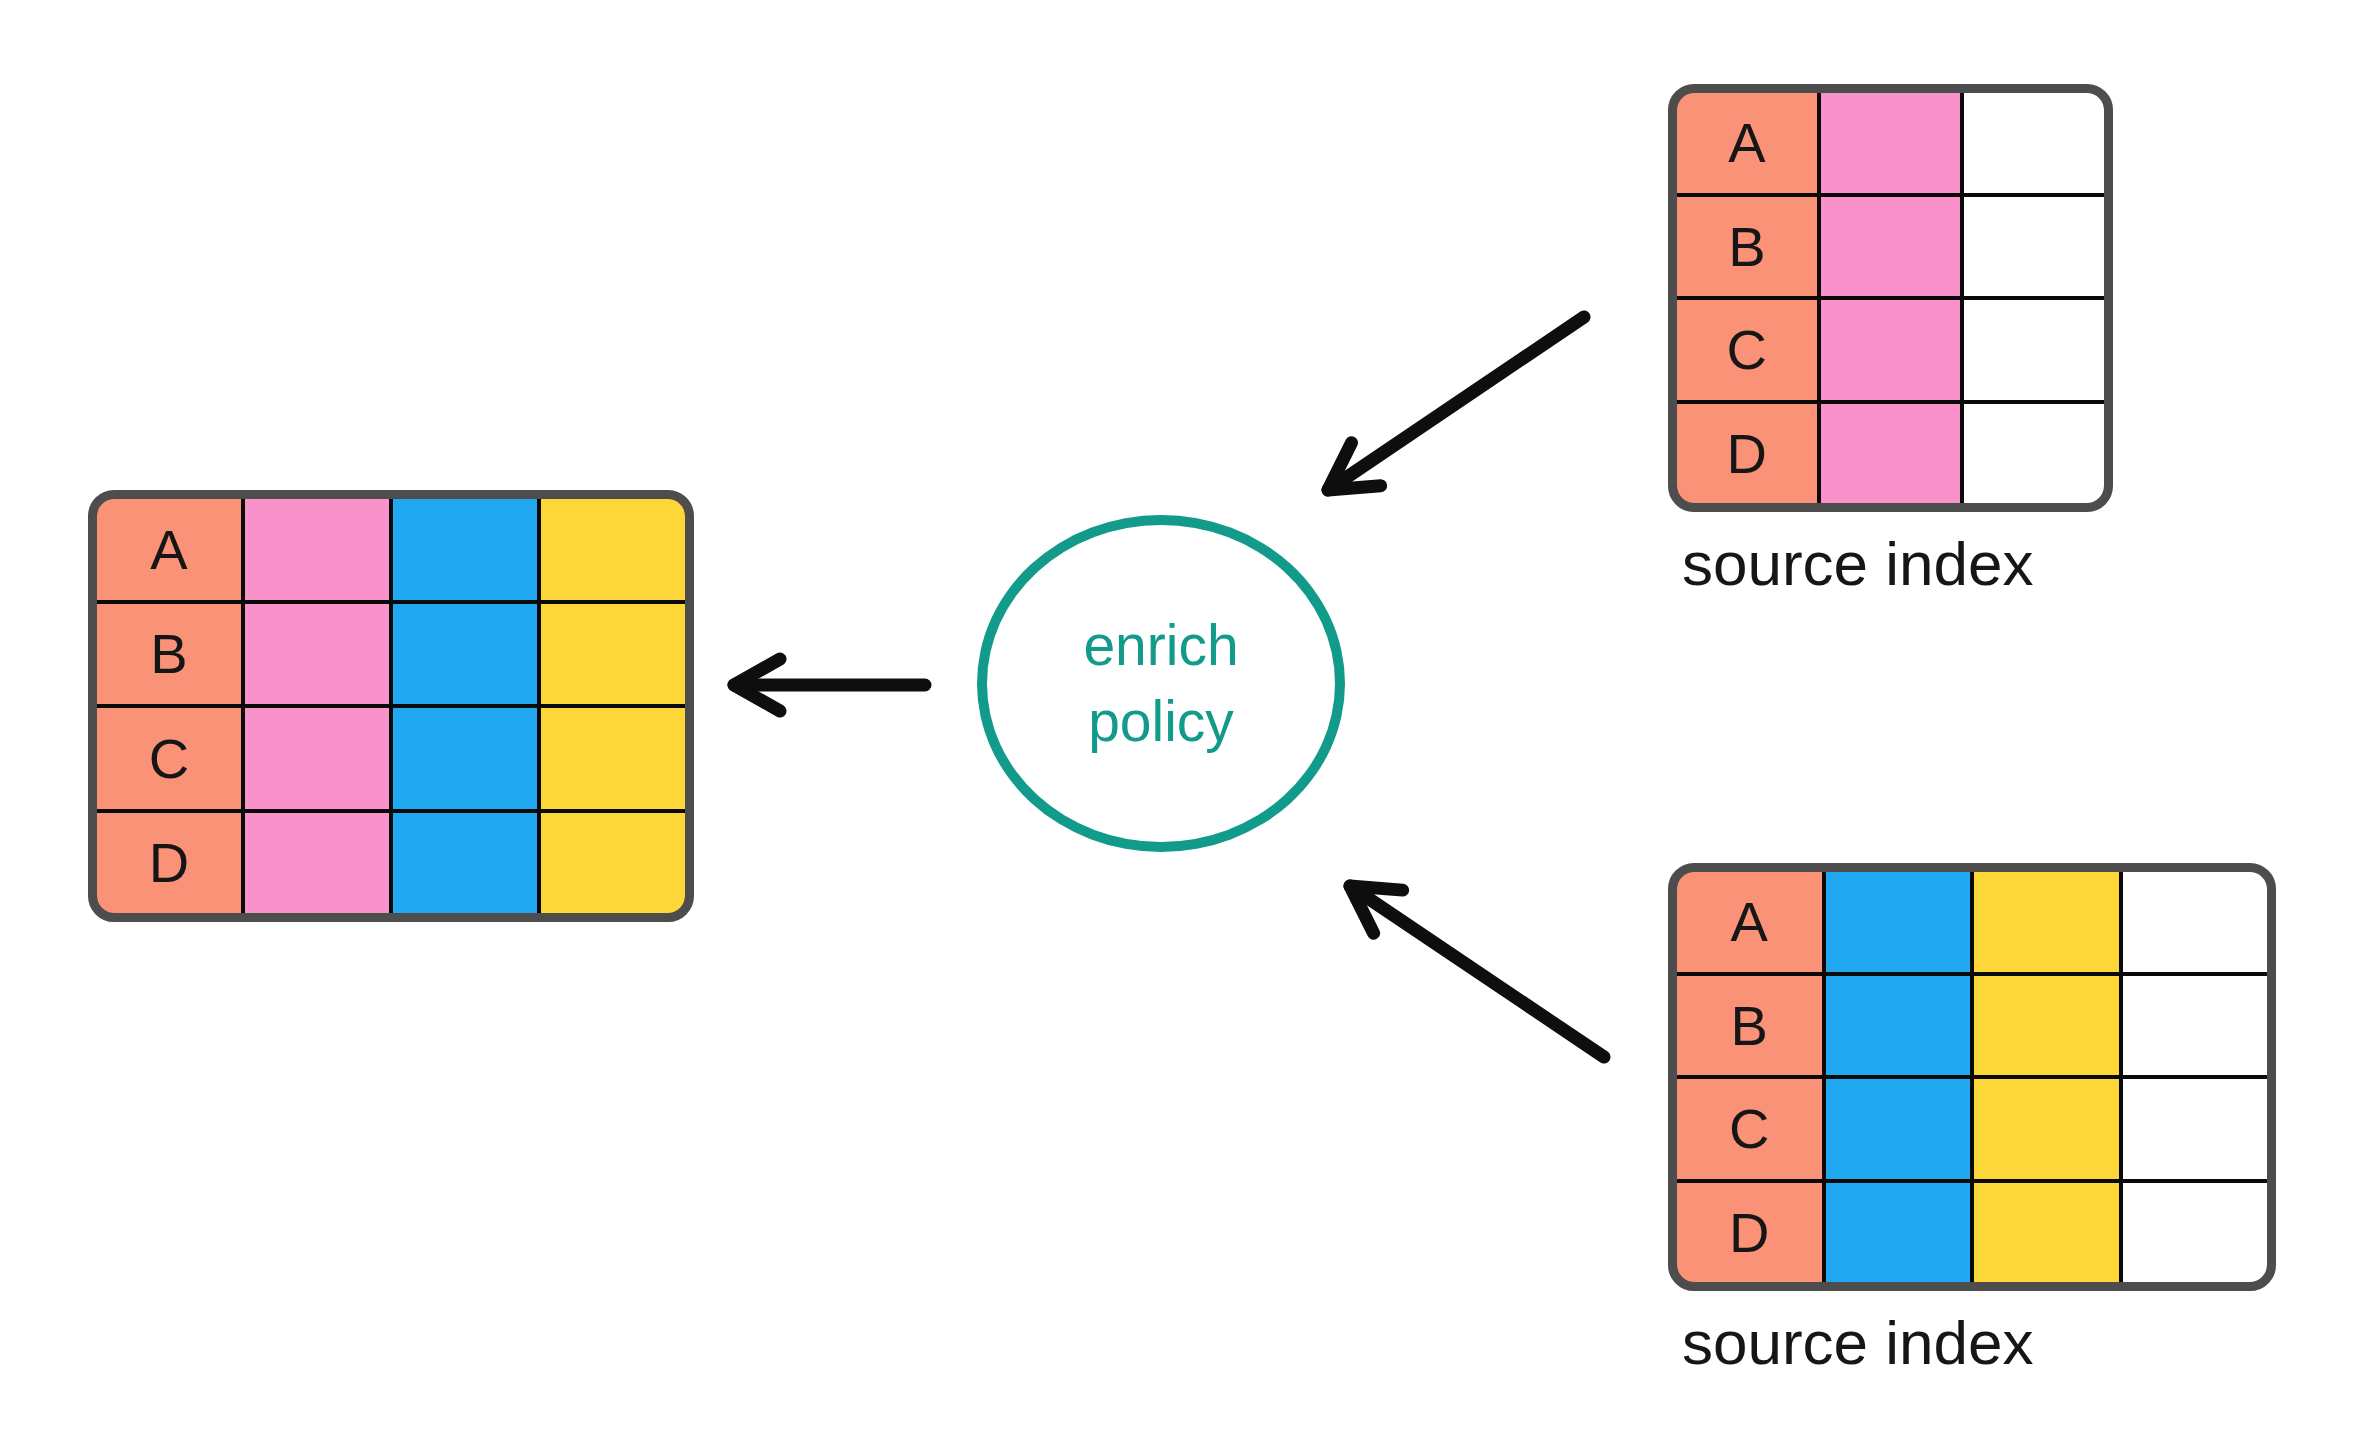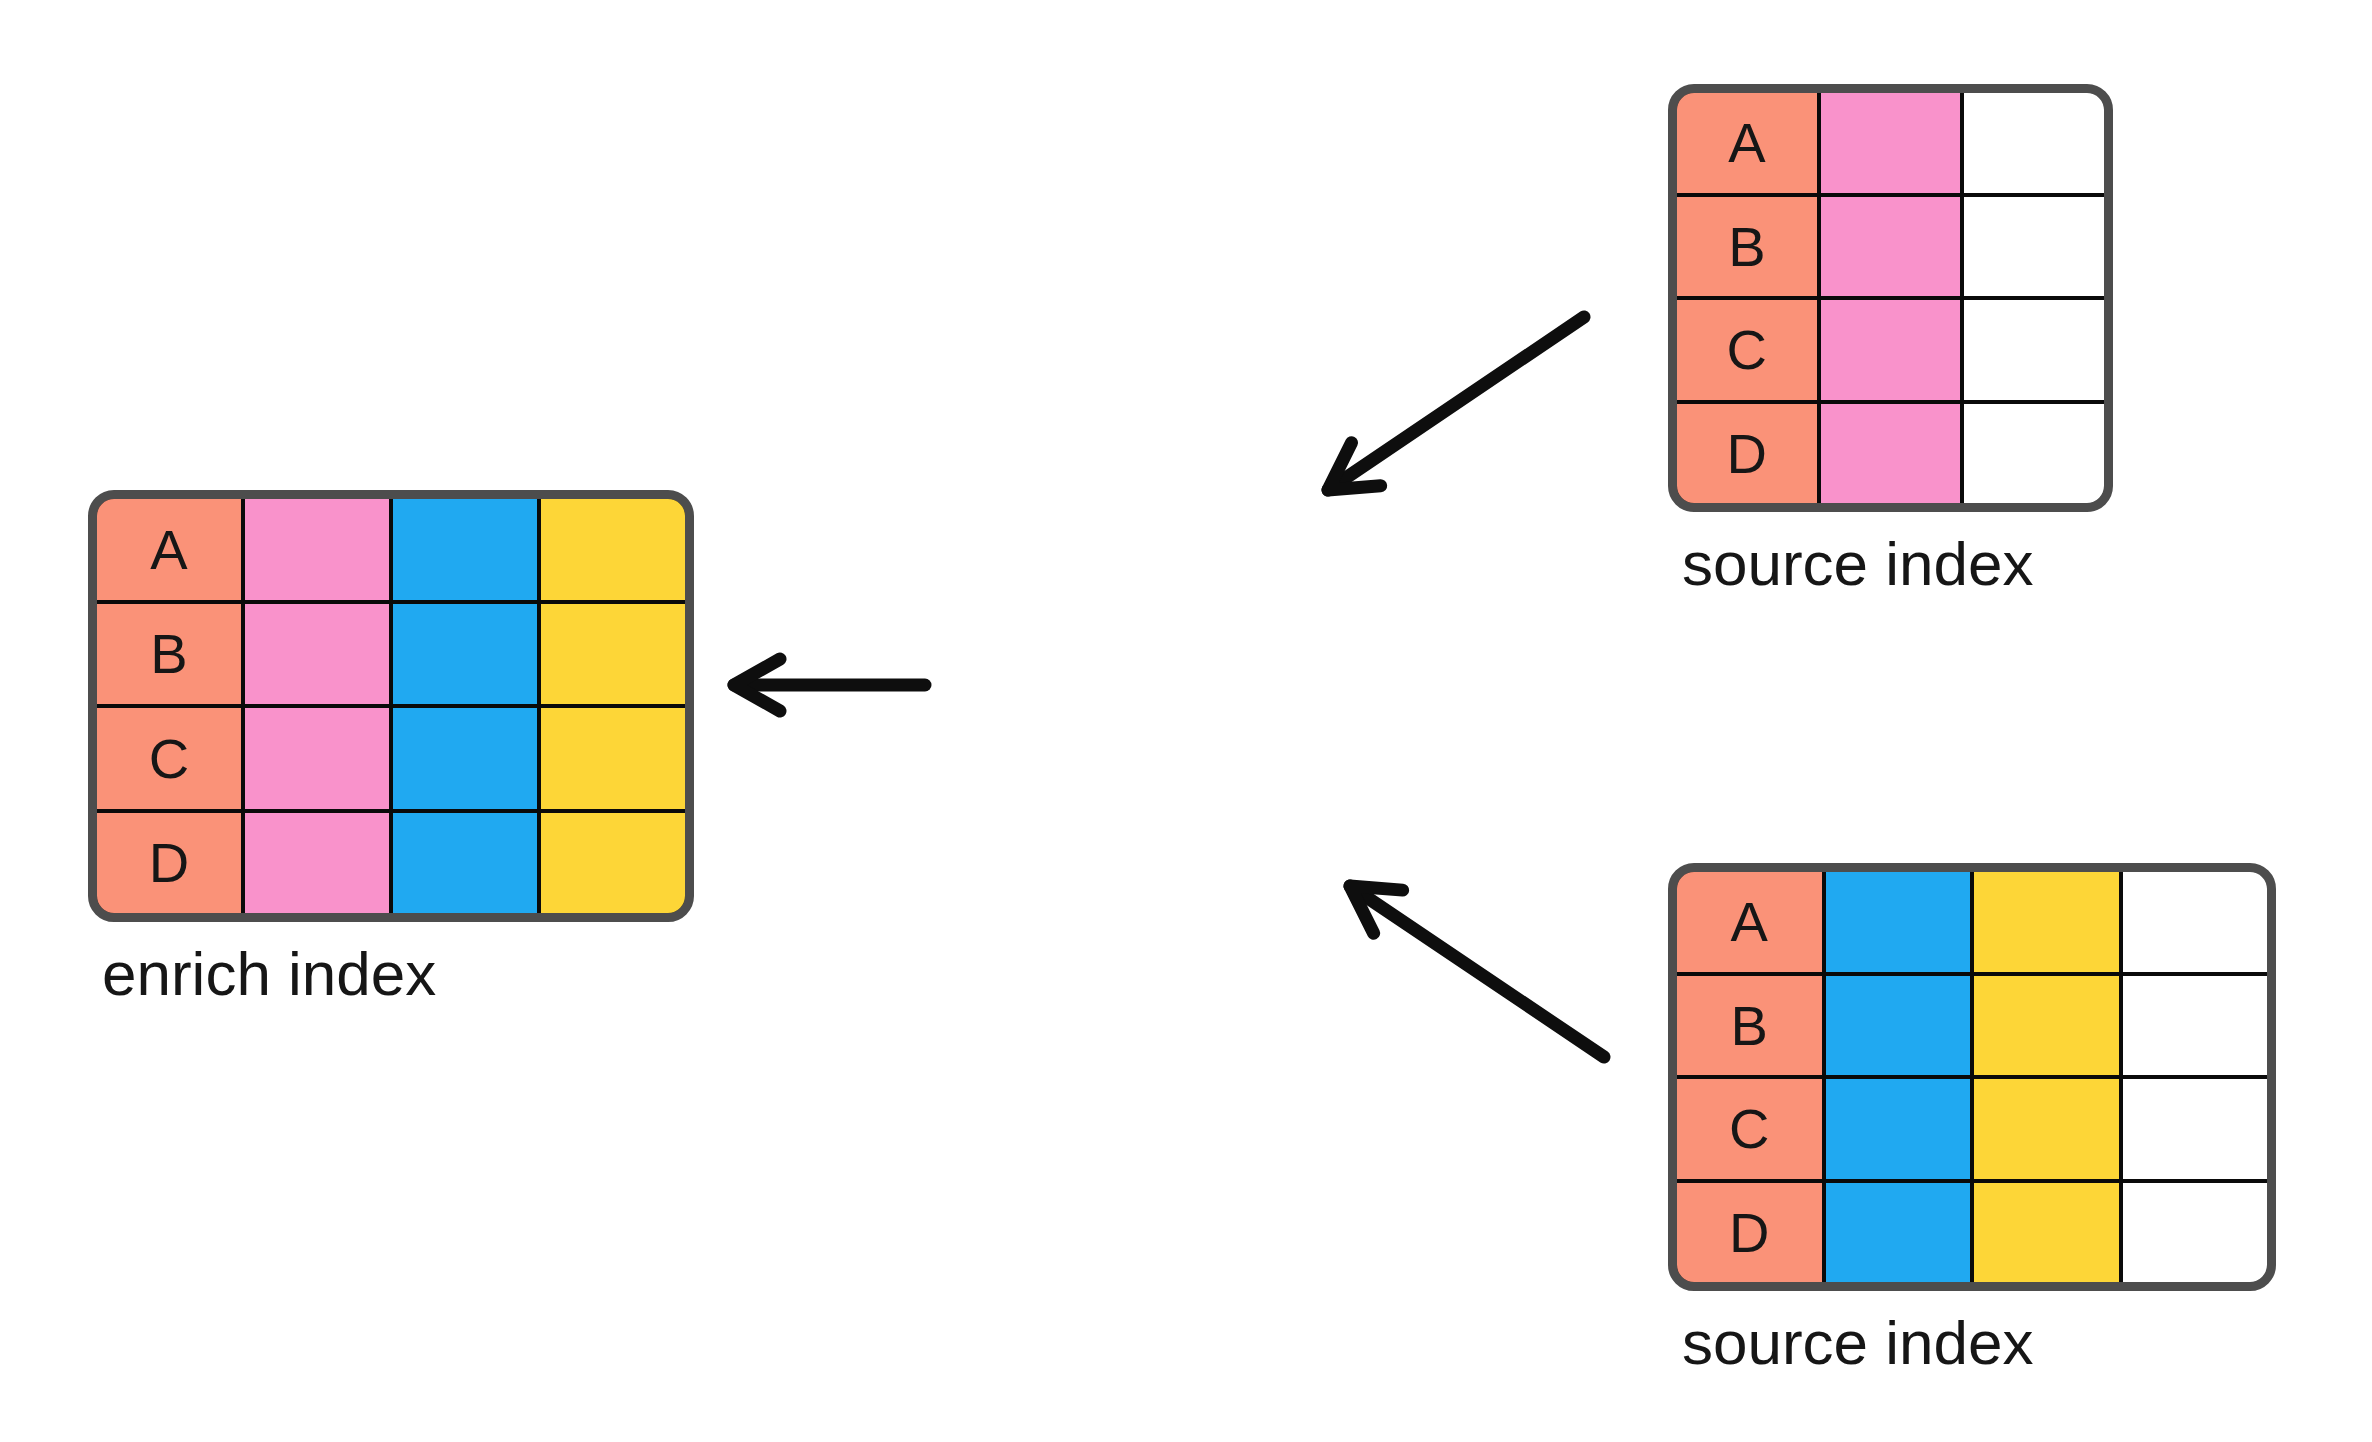--- a/index.html
+++ b/index.html
@@ -107,21 +107,20 @@
         <div class="cell" style="background: rgb(249, 146, 203); grid-area: 4 / 2;"></div>
         <div class="cell" style="background: rgb(32, 169, 241); grid-area: 1 / 3;"></div>
         <div class="cell" style="background: rgb(32, 169, 241); grid-area: 2 / 3;"></div>
         <div class="cell" style="background: rgb(32, 169, 241); grid-area: 3 / 3;"></div>
         <div class="cell" style="background: rgb(32, 169, 241); grid-area: 4 / 3;"></div>
         <div class="cell" style="background: rgb(253, 214, 55); grid-area: 1 / 4;"></div>
         <div class="cell" style="background: rgb(253, 214, 55); grid-area: 2 / 4;"></div>
         <div class="cell" style="background: rgb(253, 214, 55); grid-area: 3 / 4;"></div>
         <div class="cell" style="background: rgb(253, 214, 55); grid-area: 4 / 4;"></div>
       </div>
-    <div class="tlabel">enrich index</div>
   </div>
 
   <div class="node pos-src-top">
     <div class="dtable size-src-top" style="grid-template-columns: repeat(3, 1fr);">
         <div class="cell" style="background: rgb(250, 146, 120); grid-area: 1 / 1;">A</div>
         <div class="cell" style="background: rgb(250, 146, 120); grid-area: 2 / 1;">B</div>
         <div class="cell" style="background: rgb(250, 146, 120); grid-area: 3 / 1;">C</div>
         <div class="cell" style="background: rgb(250, 146, 120); grid-area: 4 / 1;">D</div>
         <div class="cell" style="background: rgb(249, 146, 203); grid-area: 1 / 2;"></div>
         <div class="cell" style="background: rgb(249, 146, 203); grid-area: 2 / 2;"></div>
@@ -150,14 +149,18 @@
         <div class="cell" style="background: rgb(253, 214, 55); grid-area: 3 / 3;"></div>
         <div class="cell" style="background: rgb(253, 214, 55); grid-area: 4 / 3;"></div>
         <div class="cell" style="background: rgb(255, 255, 255); grid-area: 1 / 4;"></div>
         <div class="cell" style="background: rgb(255, 255, 255); grid-area: 2 / 4;"></div>
         <div class="cell" style="background: rgb(255, 255, 255); grid-area: 3 / 4;"></div>
         <div class="cell" style="background: rgb(255, 255, 255); grid-area: 4 / 4;"></div>
       </div>
     <div class="tlabel">source index</div>
   </div>
 
+  <div class="policy">
+    <div class="pline">enrich</div>
+    <div class="pline">policy</div>
+  </div>
 
 </div>
 
 </body></html>

